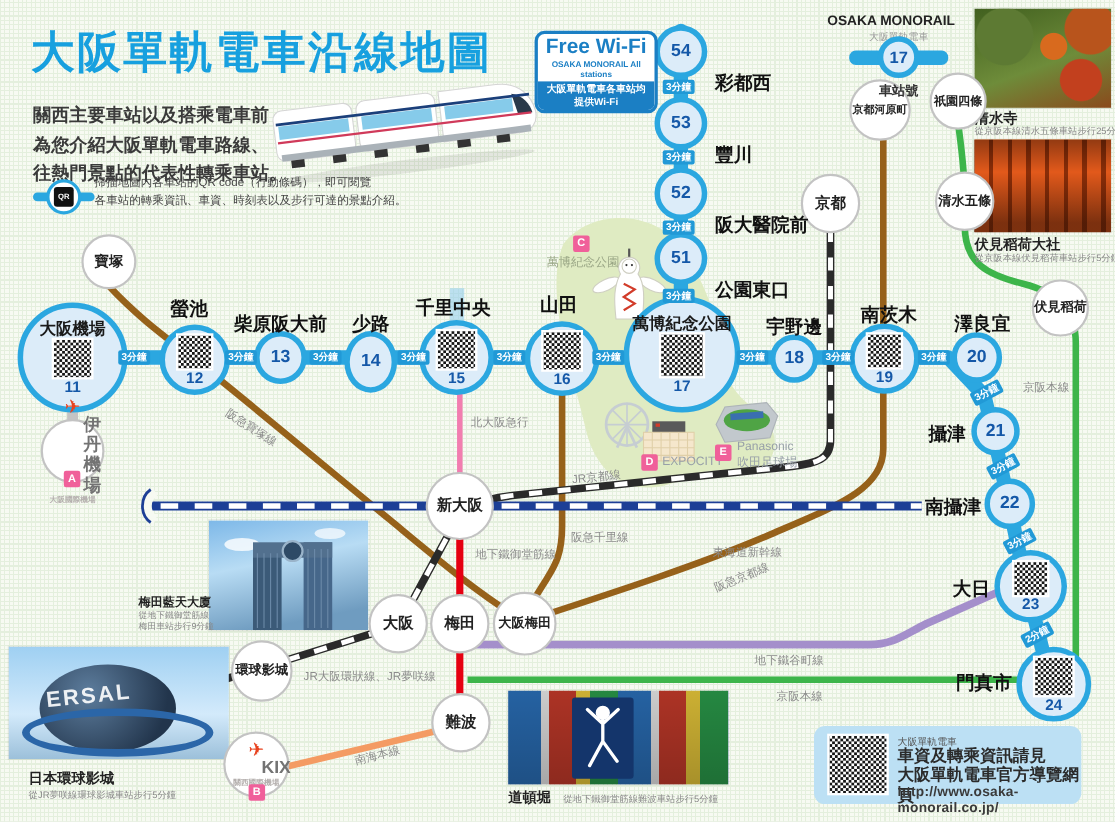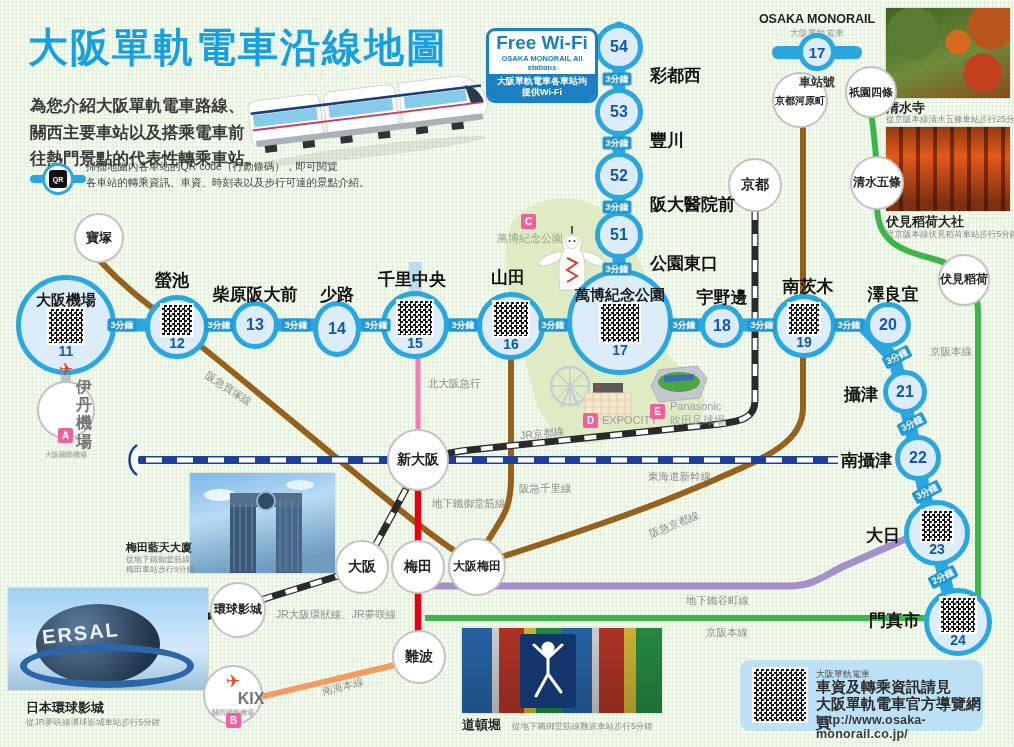--- a/index.html
+++ b/index.html
@@ -16,21 +16,21 @@
   .qricon{position:absolute;left:30px;top:160px;width:56px;height:38px;z-index:8;}
   .qricon .bar{position:absolute;left:0;top:15px;width:56px;height:8px;background:#2BA7E0;border-radius:4px;}
   .qricon .circ{position:absolute;left:12px;top:3px;width:32px;height:32px;border-radius:50%;background:#fff;border:3px solid #2BA7E0;box-sizing:border-box;display:flex;align-items:center;justify-content:center;}
   .qricon .sq{width:18px;height:18px;background:#111;border-radius:3px;color:#fff;font-size:7px;font-weight:bold;display:flex;align-items:center;justify-content:center;}
   
   .wifi{position:absolute;left:486px;top:28px;width:106px;border:3px solid #1B7FC4;border-radius:9px;background:#fff;overflow:hidden;z-index:8;text-align:center;}
   .wifi .t{color:#1B7FC4;font-size:19px;font-weight:bold;line-height:1.1;padding-top:2px;}
   .wifi .s{color:#1B7FC4;font-size:7.5px;font-weight:bold;line-height:1.2;}
   .wifi .b{background:#1B7FC4;color:#fff;font-size:9px;font-weight:bold;line-height:1.25;padding:2px 1px;margin-top:2px;}
   
-  .lg-title{position:absolute;left:752px;top:12px;width:130px;text-align:center;font-size:12.5px;font-weight:bold;color:#222;z-index:8;}
+  .lg-title{position:absolute;left:752px;top:12px;width:130px;font-size:12.5px;font-weight:bold;color:#222;z-index:8;}
   .lg-sub{position:absolute;left:752px;top:27px;width:130px;text-align:center;font-size:9px;color:#9a9a9a;z-index:8;}
   .lg-bar{position:absolute;left:772px;top:46px;width:90px;height:13px;border-radius:6px;background:#2BA7E0;z-index:8;}
   .lg-circ{position:absolute;left:798px;top:33px;width:38px;height:38px;border-radius:50%;background:#dcecf9;border:5px solid #2BA7E0;box-sizing:border-box;display:flex;align-items:center;justify-content:center;font-size:15px;font-weight:bold;color:#1558A8;z-index:9;}
   .lg-cap{position:absolute;left:752px;top:74px;width:130px;text-align:center;font-size:12px;font-weight:bold;color:#333;z-index:8;}
   
   .mst{position:absolute;border-radius:50%;background:#dcecf9;border:5px solid #2BA7E0;box-sizing:border-box;display:flex;flex-direction:column;align-items:center;justify-content:center;gap:1px;z-index:5;}
   .mnum{color:#1558A8;font-weight:bold;font-size:14px;line-height:1;}
   .mnum.lg{font-size:16px;}
   .mbig{color:#1a1a1a;font-weight:bold;font-size:15px;line-height:1.1;white-space:nowrap;}
   .qr{background:#fff;background-image:repeating-conic-gradient(#151515 0% 25%,#ffffff 0% 50%),
@@ -169,22 +169,22 @@
           <rect x="88" y="64" width="12" height="7"></rect>
           <rect x="126" y="64" width="12" height="7"></rect>
           <rect x="164" y="64" width="12" height="7"></rect>
           <rect x="200" y="64" width="12" height="7"></rect>
         </g>
     </g>
   </svg>
 
   <div class="title">大阪單軌電車沿線地圖</div>
   <div class="intro">
+    <div>關西主要車站以及搭乘電車前</div>
     <div>為您介紹大阪單軌電車路線、</div>
-    <div>關西主要車站以及搭乘電車前</div>
     <div>往熱門景點的代表性轉乘車站。</div>
   </div>
   <div class="qricon">
     <div class="bar"></div>
     <div class="circ">
       <div class="sq">QR</div>
     </div>
   </div>
   <div class="qrnote">
     <div>掃描地圖內各車站的QR code（行動條碼），即可閱覽</div>
@@ -334,21 +334,21 @@
       <div class="ap-name">KIX</div>
       <div class="ap-sub">關西國際機場</div>
     </div>
   </div>
   <div class="badge" style="left:226px;top:713px">B</div>
 
   <div class="lbl" style="left:202px;top:382px;transform:rotate(33deg)">阪急寶塚線</div>
   <div class="lbl" style="left:428px;top:377px">北大阪急行</div>
   <div class="lbl" style="left:432px;top:497px">地下鐵御堂筋線</div>
   <div class="lbl" style="left:520px;top:427px;transform:rotate(-6deg)">JR京都線</div>
-  <div class="lbl" style="left:648px;top:470px">東海道新幹線</div>
+  <div class="lbl" style="left:648px;top:495px">東海道新幹線</div>
   <div class="lbl" style="left:519px;top:482px">阪急千里線</div>
   <div class="lbl" style="left:648px;top:518px;transform:rotate(-22deg)">阪急京都線</div>
   <div class="lbl" style="left:276px;top:608px">JR大阪環狀線、JR夢咲線</div>
   <div class="lbl" style="left:322px;top:680px;transform:rotate(-14deg)">南海本線</div>
   <div class="lbl" style="left:686px;top:594px">地下鐵谷町線</div>
   <div class="lbl" style="left:930px;top:345px">京阪本線</div>
   <div class="lbl" style="left:706px;top:626px">京阪本線</div>
 
   <div class="badge" style="left:521px;top:214px">C</div>
   <div class="park-lbl" style="left:497px;top:231px">萬博紀念公園</div>

